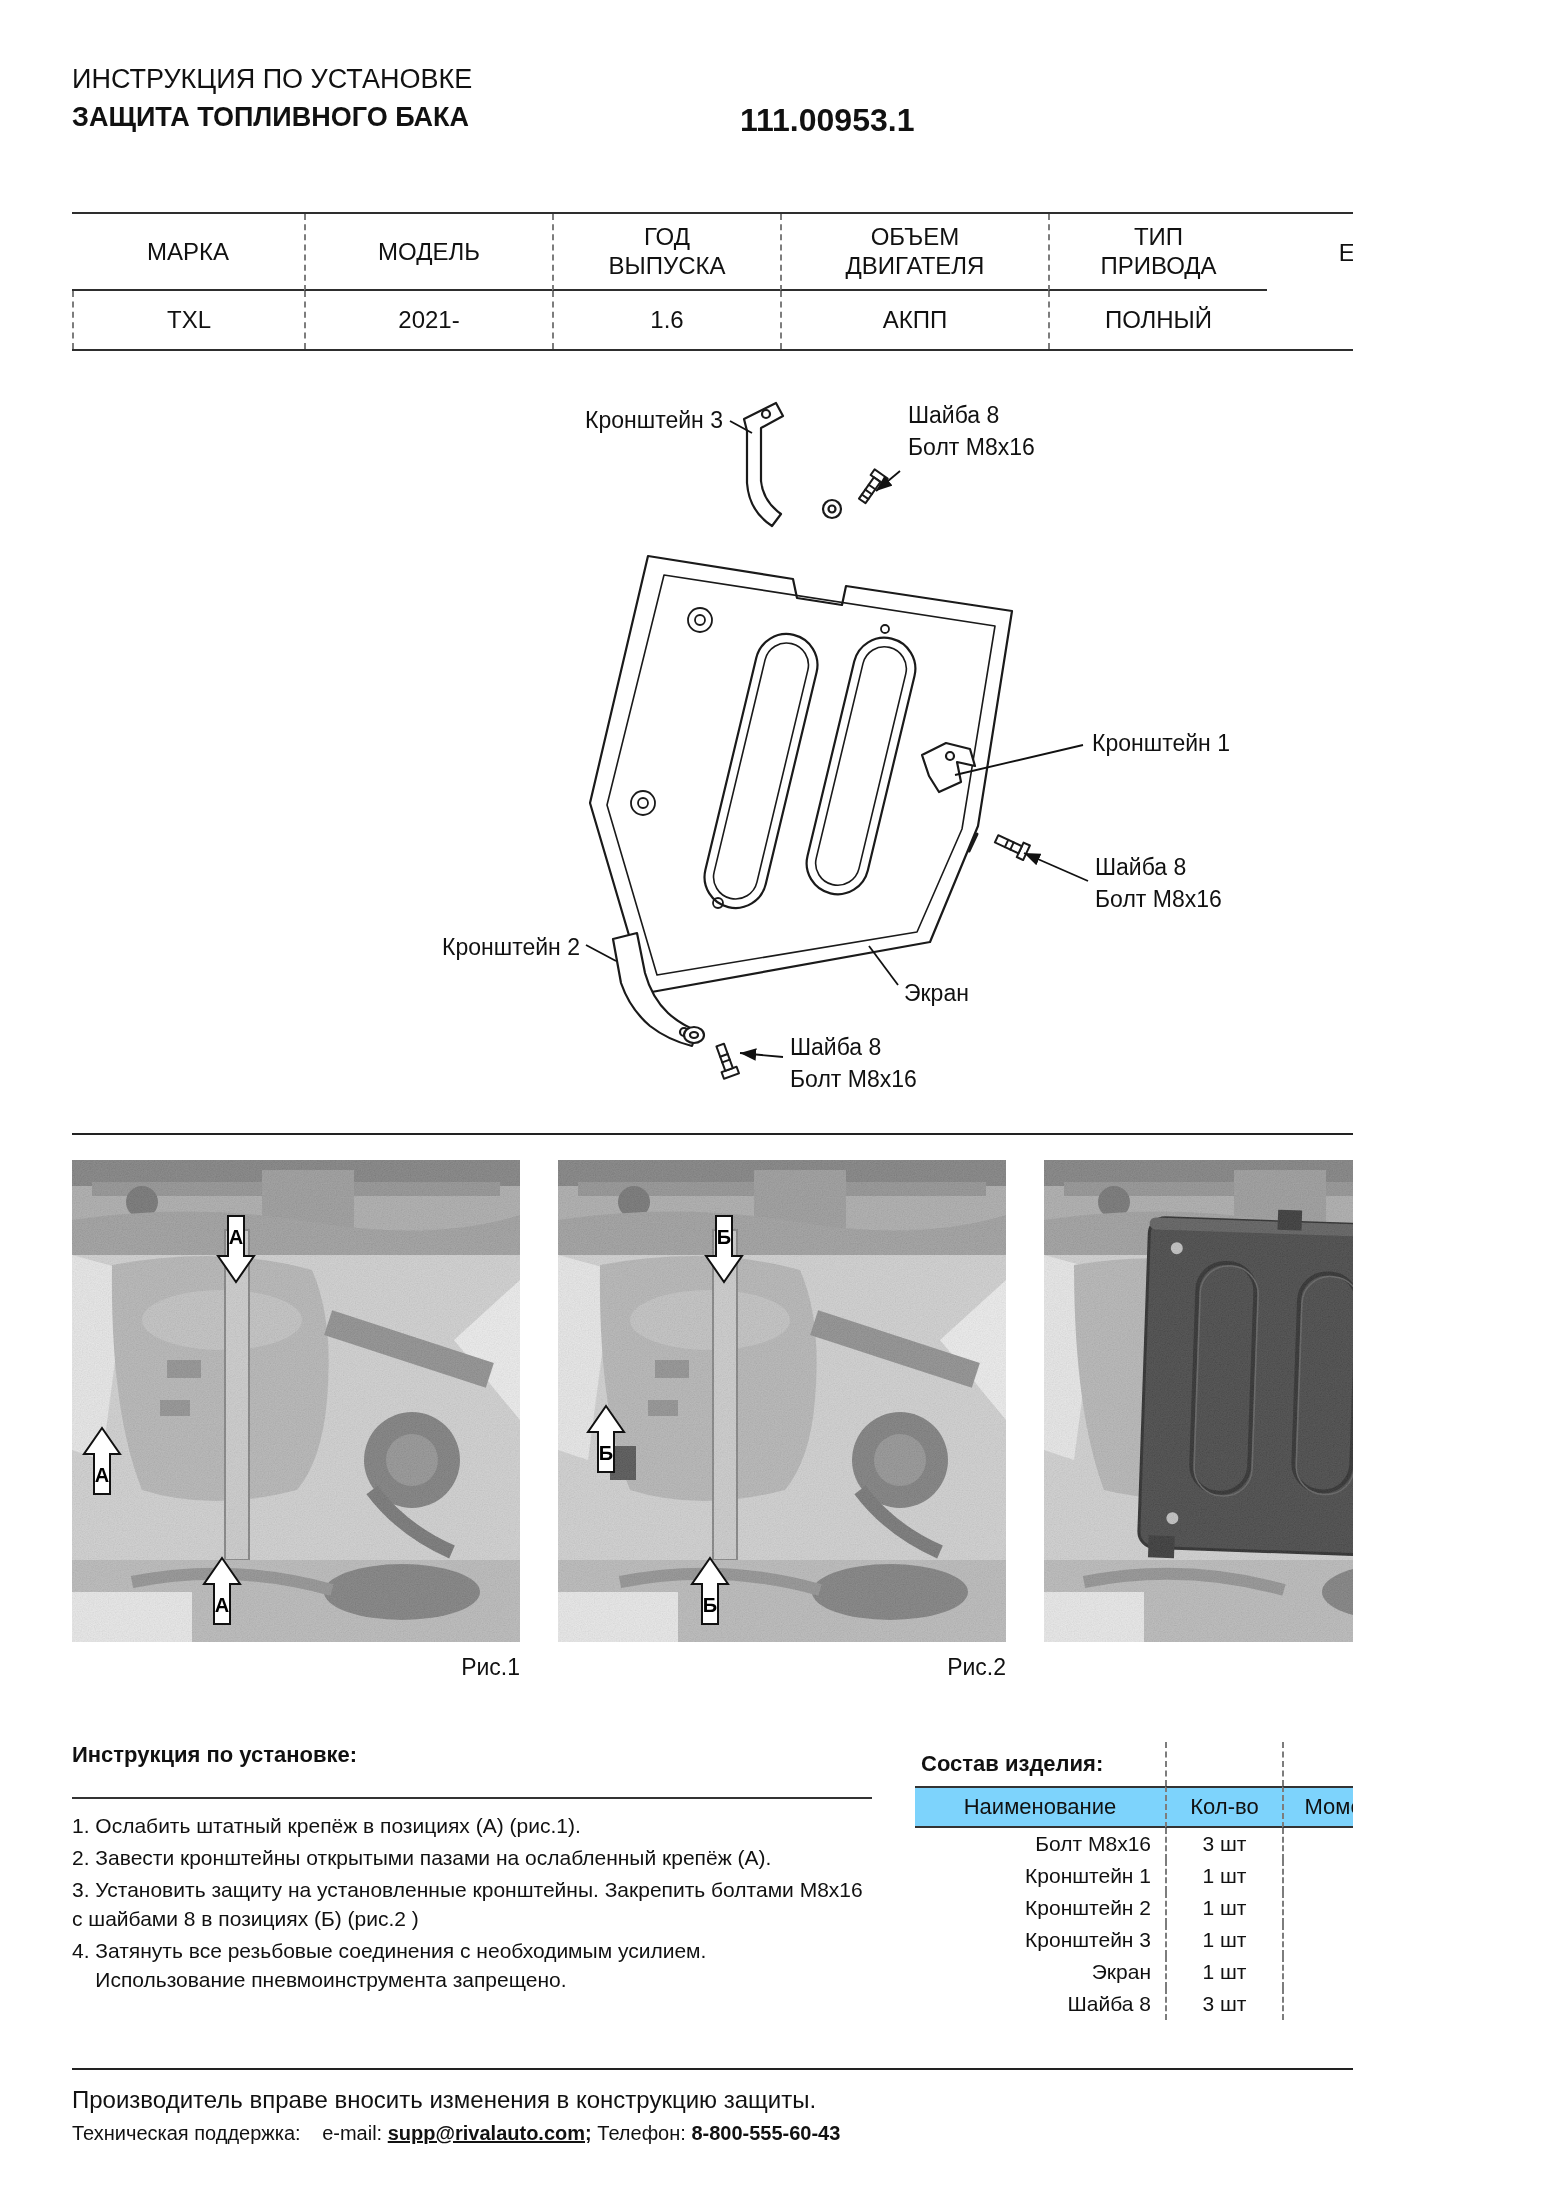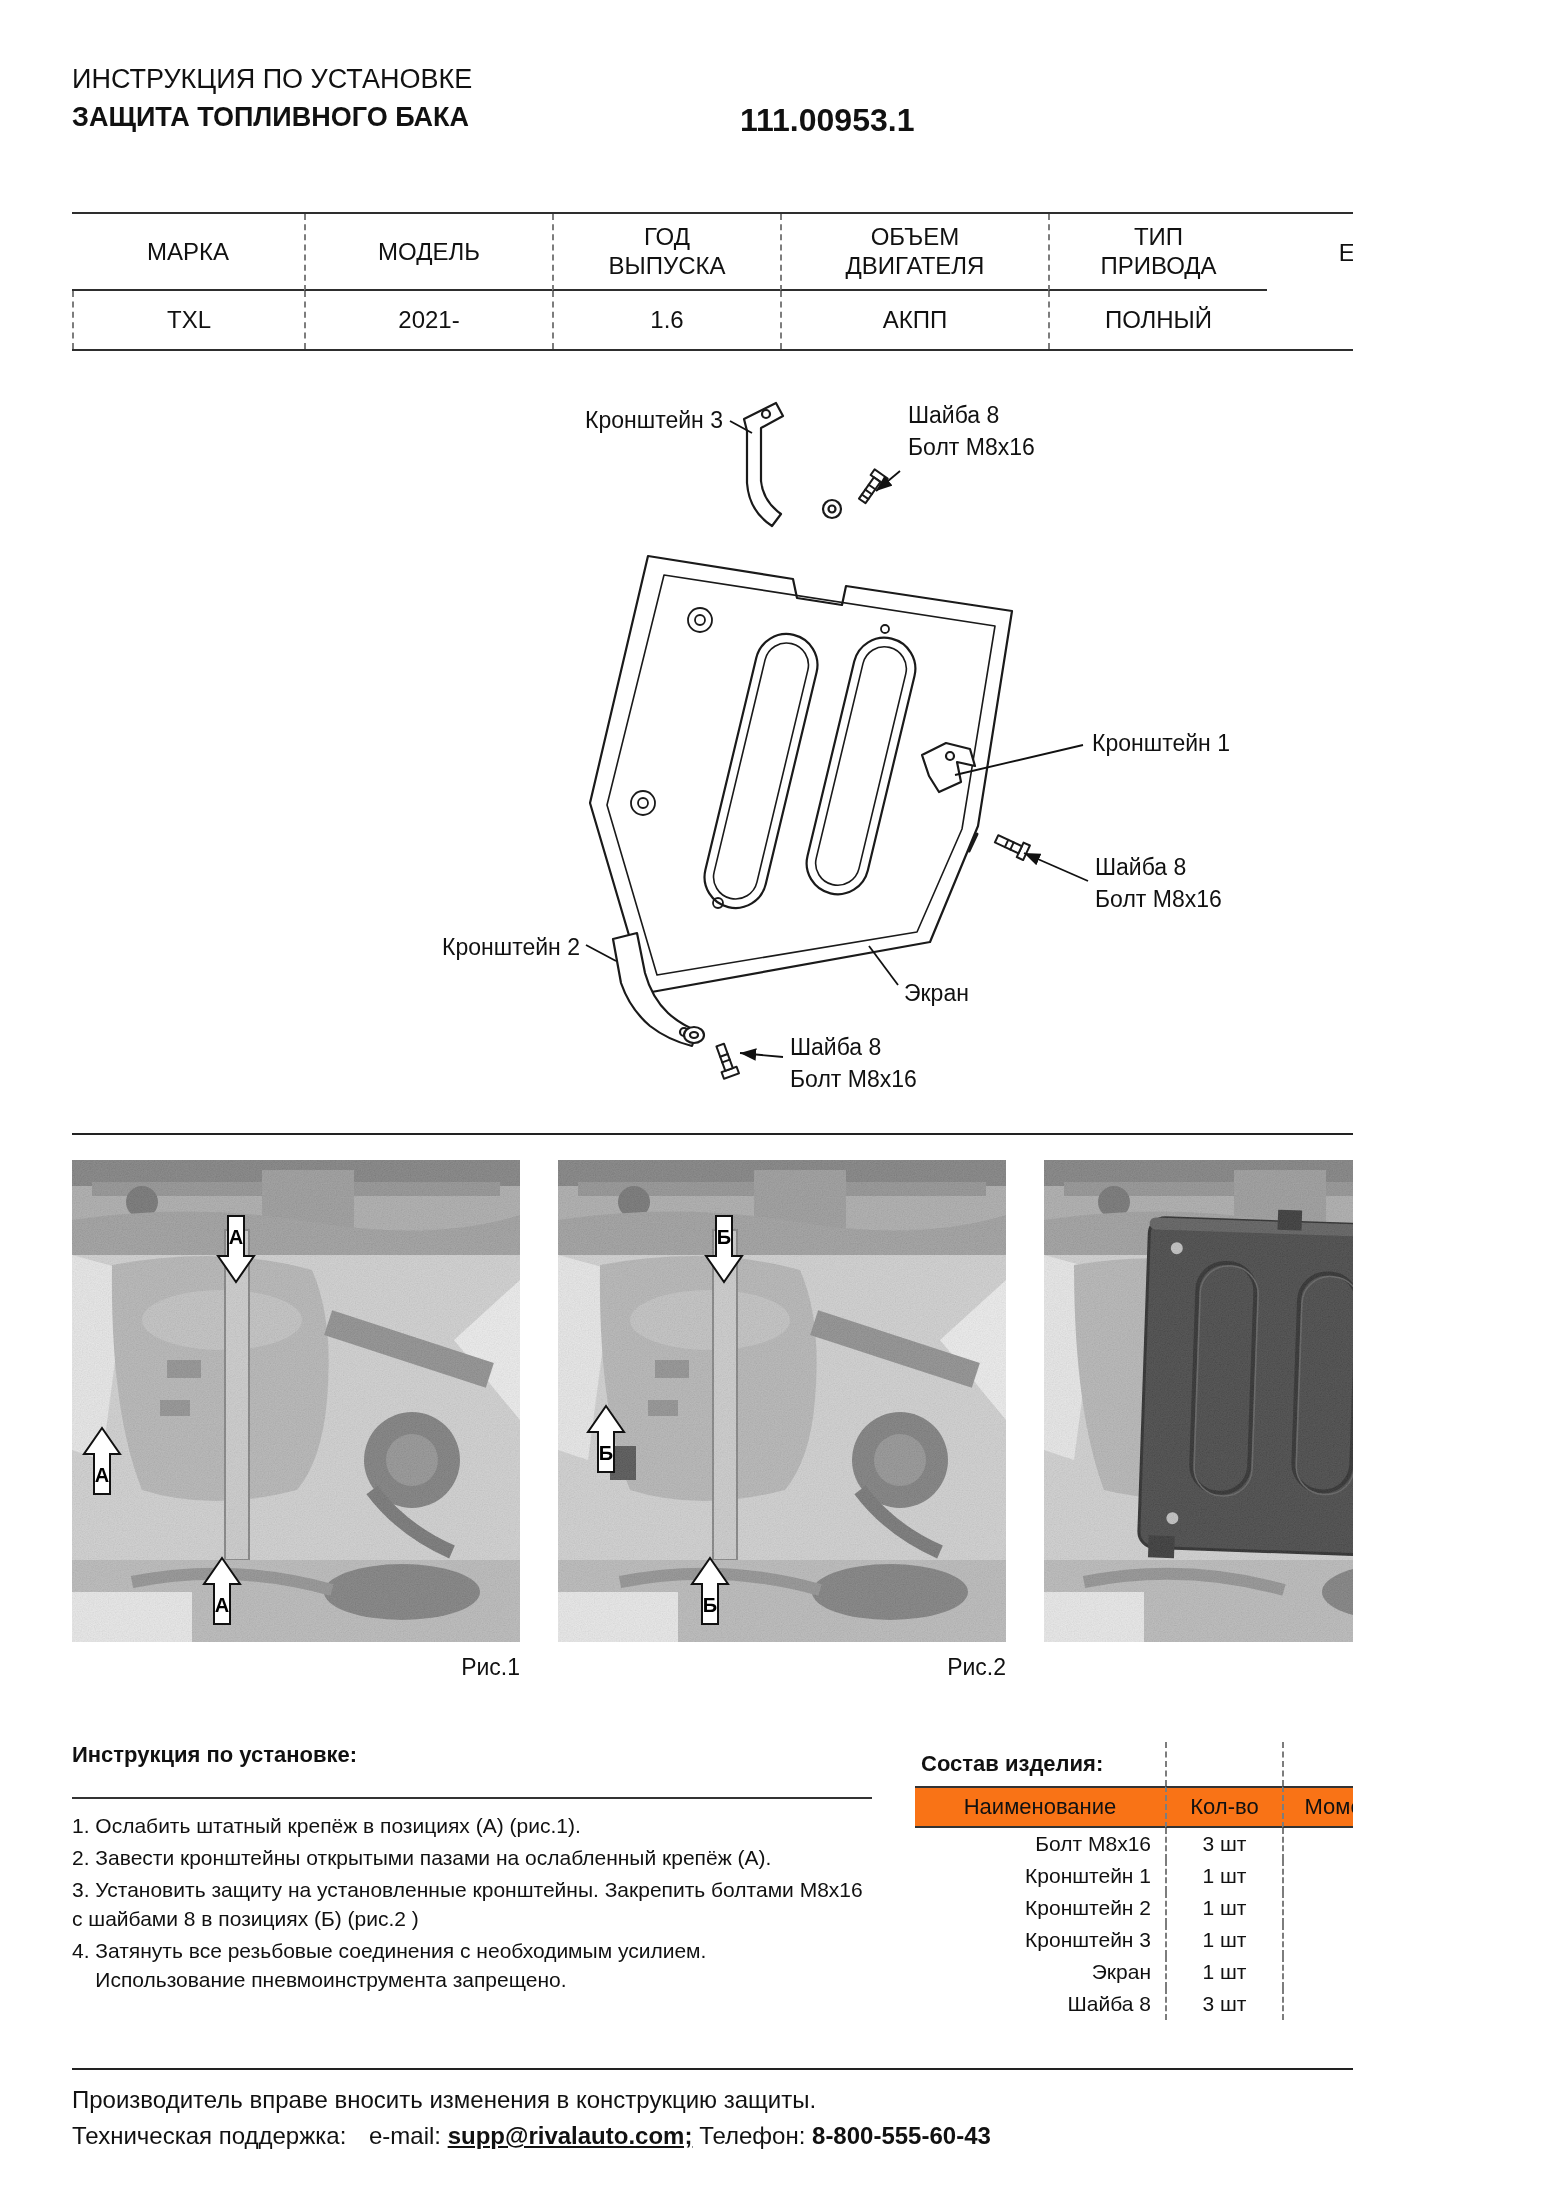--- a/index.html
+++ b/index.html
@@ -46,27 +46,27 @@
                  border-bottom:2px solid #333; margin-bottom:12px; }
   .step { font-size:21px; line-height:29px; margin-bottom:3px; white-space:pre-line; }
 
   
   .parts { top:1742px; left:915px; width:577px; display:grid;
            grid-template-columns:250px 117px 210px; }
   .parts .cell { display:flex; align-items:center; justify-content:center;
            font-size:21px; min-height:32px; padding:2px 6px; text-align:center; }
   .parts .dash { border-left:2px dashed #7d7d7d; }
   .parts .phead { font-size:22px; font-weight:bold; justify-content:flex-start; min-height:44px; }
-  .parts .col-h { background:#f97316; border-top:2px solid #333; border-bottom:2px solid #333;
+  .parts .col-h { background:#7dd3fc; border-top:2px solid #333; border-bottom:2px solid #333;
            font-size:22px; min-height:42px; }
   .parts .pname { justify-content:flex-end; text-align:right; padding-right:14px; }
 
   
   .f-notice { top:2086px; left:72px; font-size:24px; }
-  .f-support { top:2122px; left:72px; font-size:24px; }
+  .f-support { top:2122px; left:72px; font-size:20px; }
   .f-support .gap { display:inline-block; width:16px; }
   .f-email { font-weight:bold; text-decoration:underline; color:#111; cursor:pointer; }
   .f-phone { font-weight:bold; }
 </style>
 </head>
 <body>
 
 <div class="page">
 
   <div class="abs h-sub">ИНСТРУКЦИЯ ПО УСТАНОВКЕ</div>

